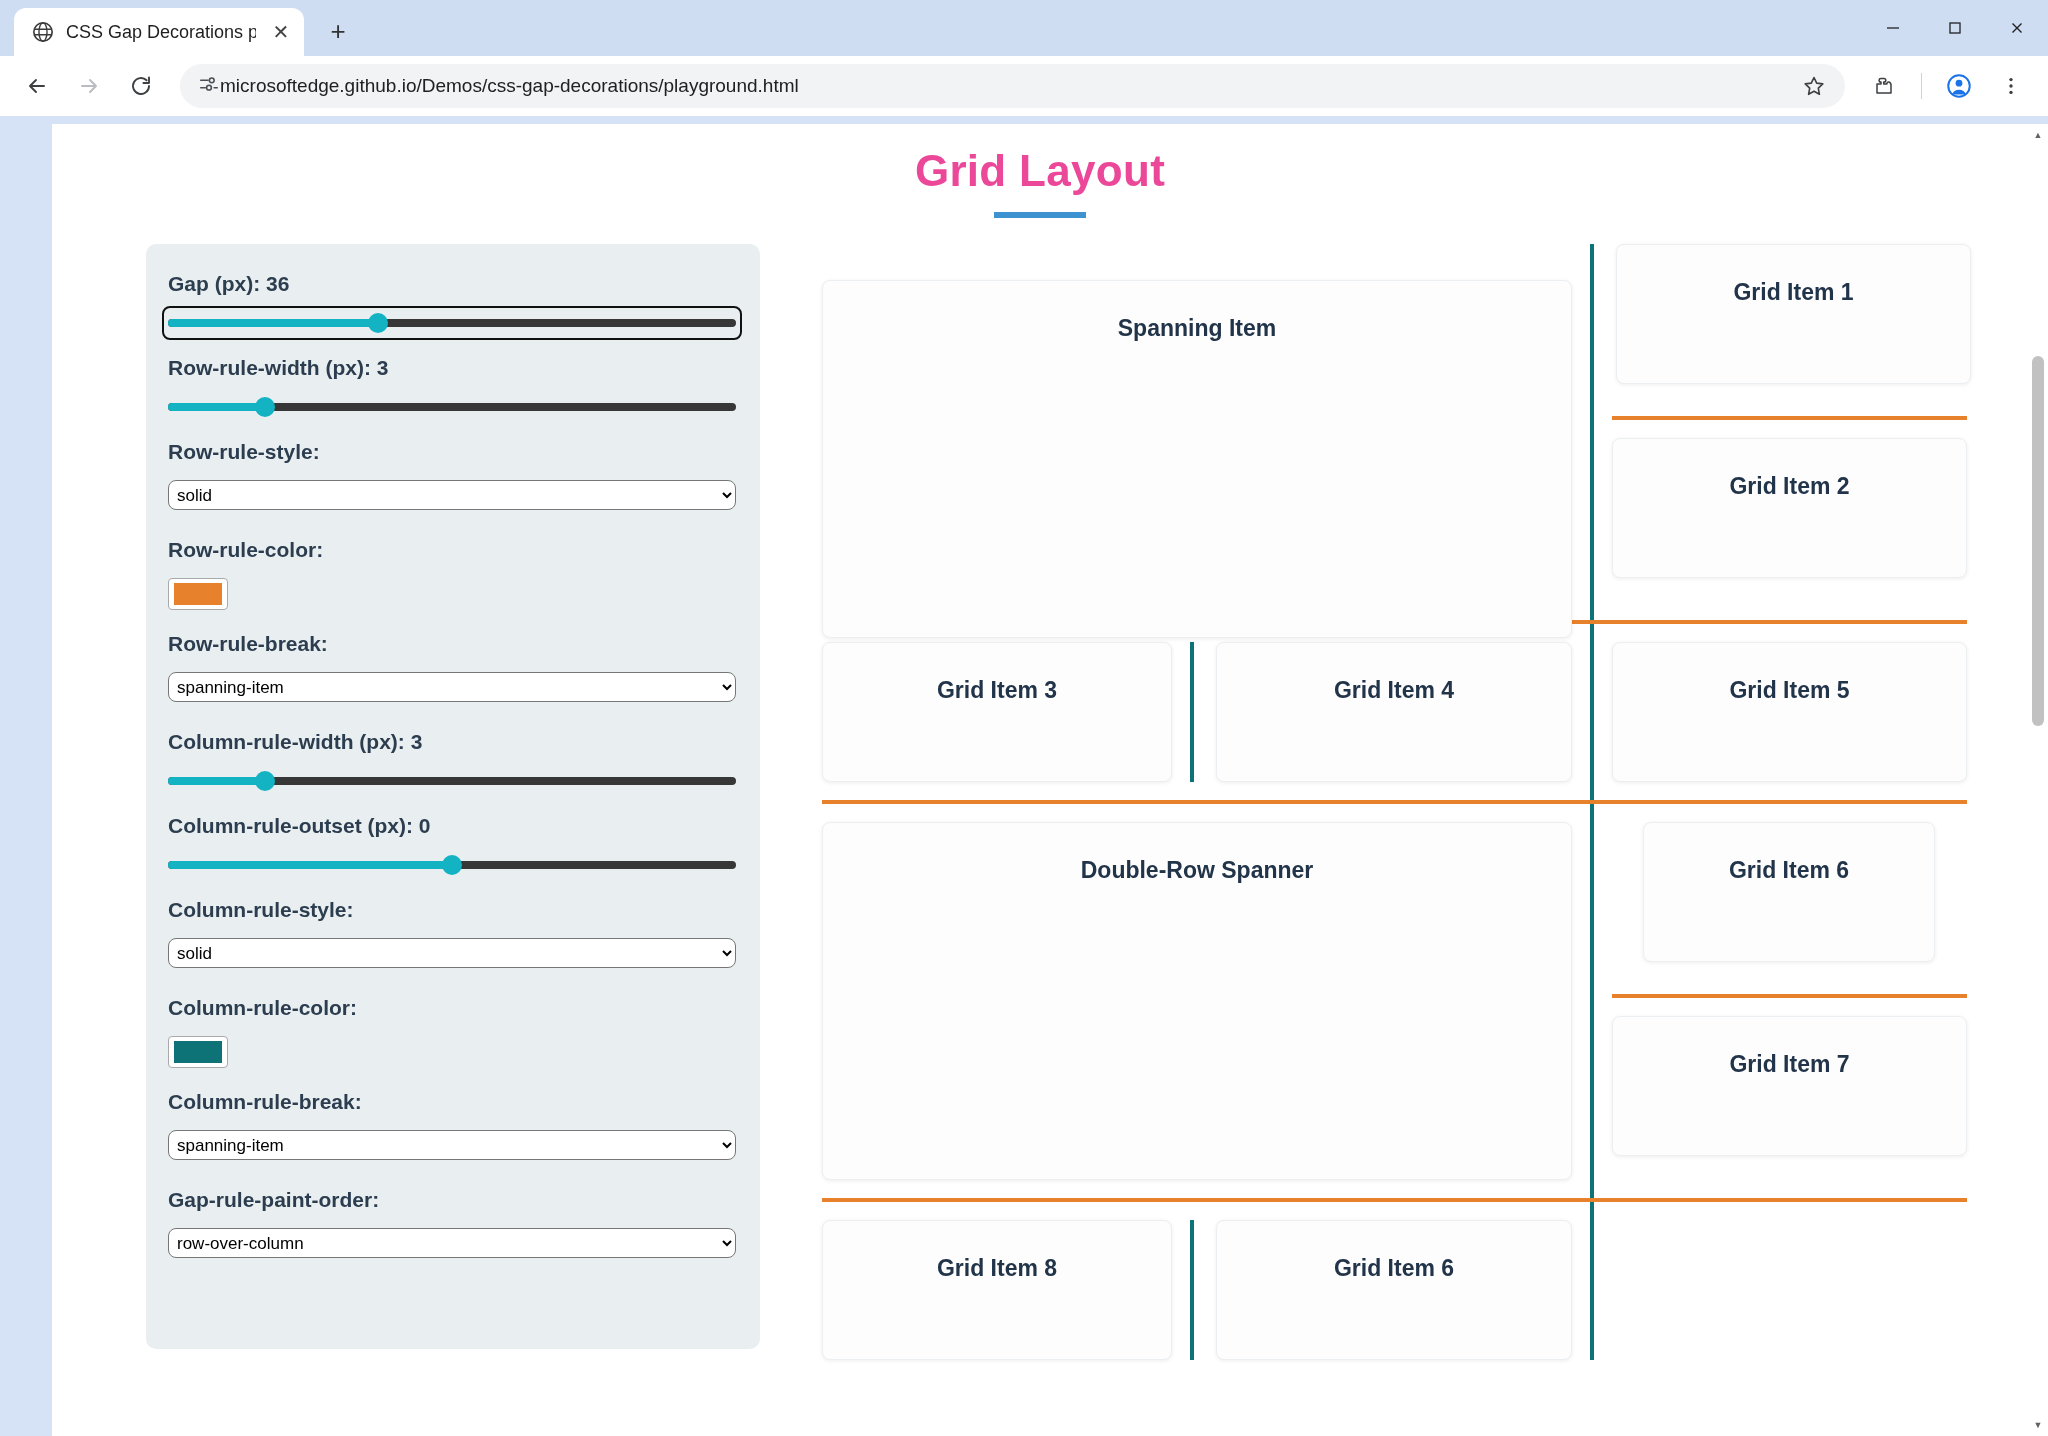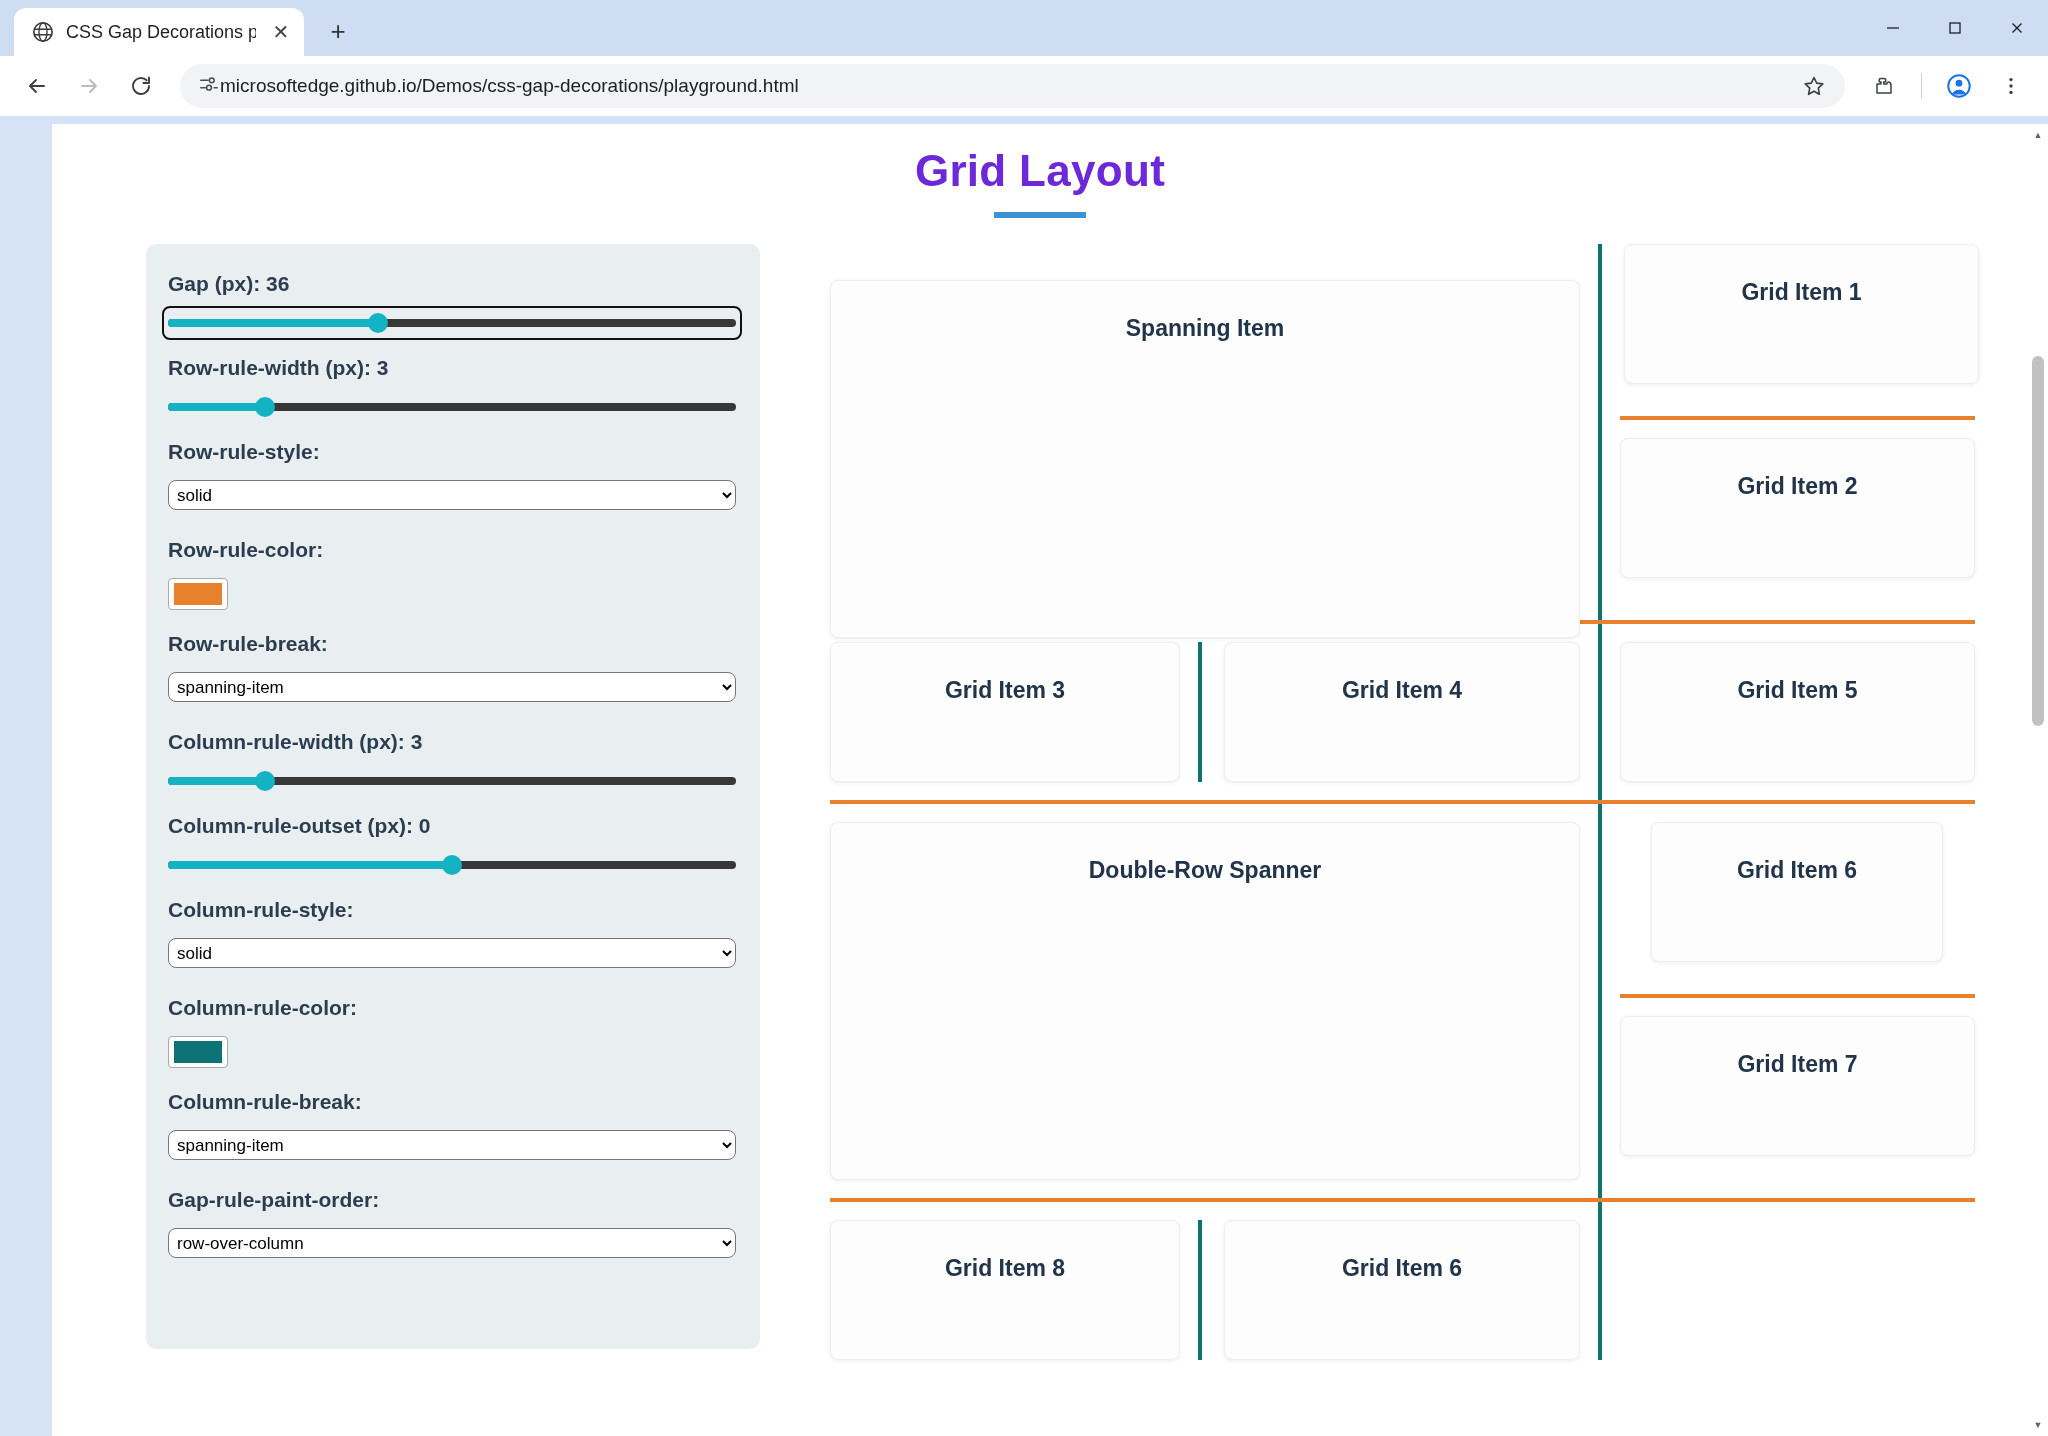--- a/index.html
+++ b/index.html
@@ -51,25 +51,25 @@
 
   
   .sb { width: 20px; background: #ffffff; display: flex; flex-direction: column;
         align-items: center; }
   .sb-arrow { width: 20px; height: 22px; display: flex; align-items: center;
               justify-content: center; color: #5f6368; font-size: 9px; }
   .sb-track { flex: 1; width: 20px; position: relative; }
   .sb-thumb { position: absolute; left: 4px; width: 12px; border-radius: 6px;
               background: #c1c1c1; }
 
-  h1.title { text-align: center; color: #6d28d9; font-size: 44px; font-weight: 700;
+  h1.title { text-align: center; color: #ec4899; font-size: 44px; font-weight: 700;
              padding-top: 22px; letter-spacing: .3px; }
   .title-rule { width: 92px; height: 6px; background: #3d92d0; margin: 16px auto 0; }
 
-  .content { display: flex; gap: 8px; padding: 26px 60px 0 42px; }
+  .content { display: flex; gap: 0; padding: 26px 60px 0 42px; }
 
   
   .controls { width: 614px; flex: 0 0 614px; background: #e9eff1; border-radius: 10px;
               padding: 28px 28px 28px 22px; margin-left: 52px; height: 1105px; }
   .ctl { margin-bottom: 0; }
   .ctl-label { font-size: 21px; font-weight: 700; color: #2c3d4f; margin-bottom: 16px;
                margin-top: 22px; }
   .ctl:first-child .ctl-label { margin-top: 0; }
 
   .slider { position: relative; height: 22px; margin-bottom: 16px; width: 568px; }

